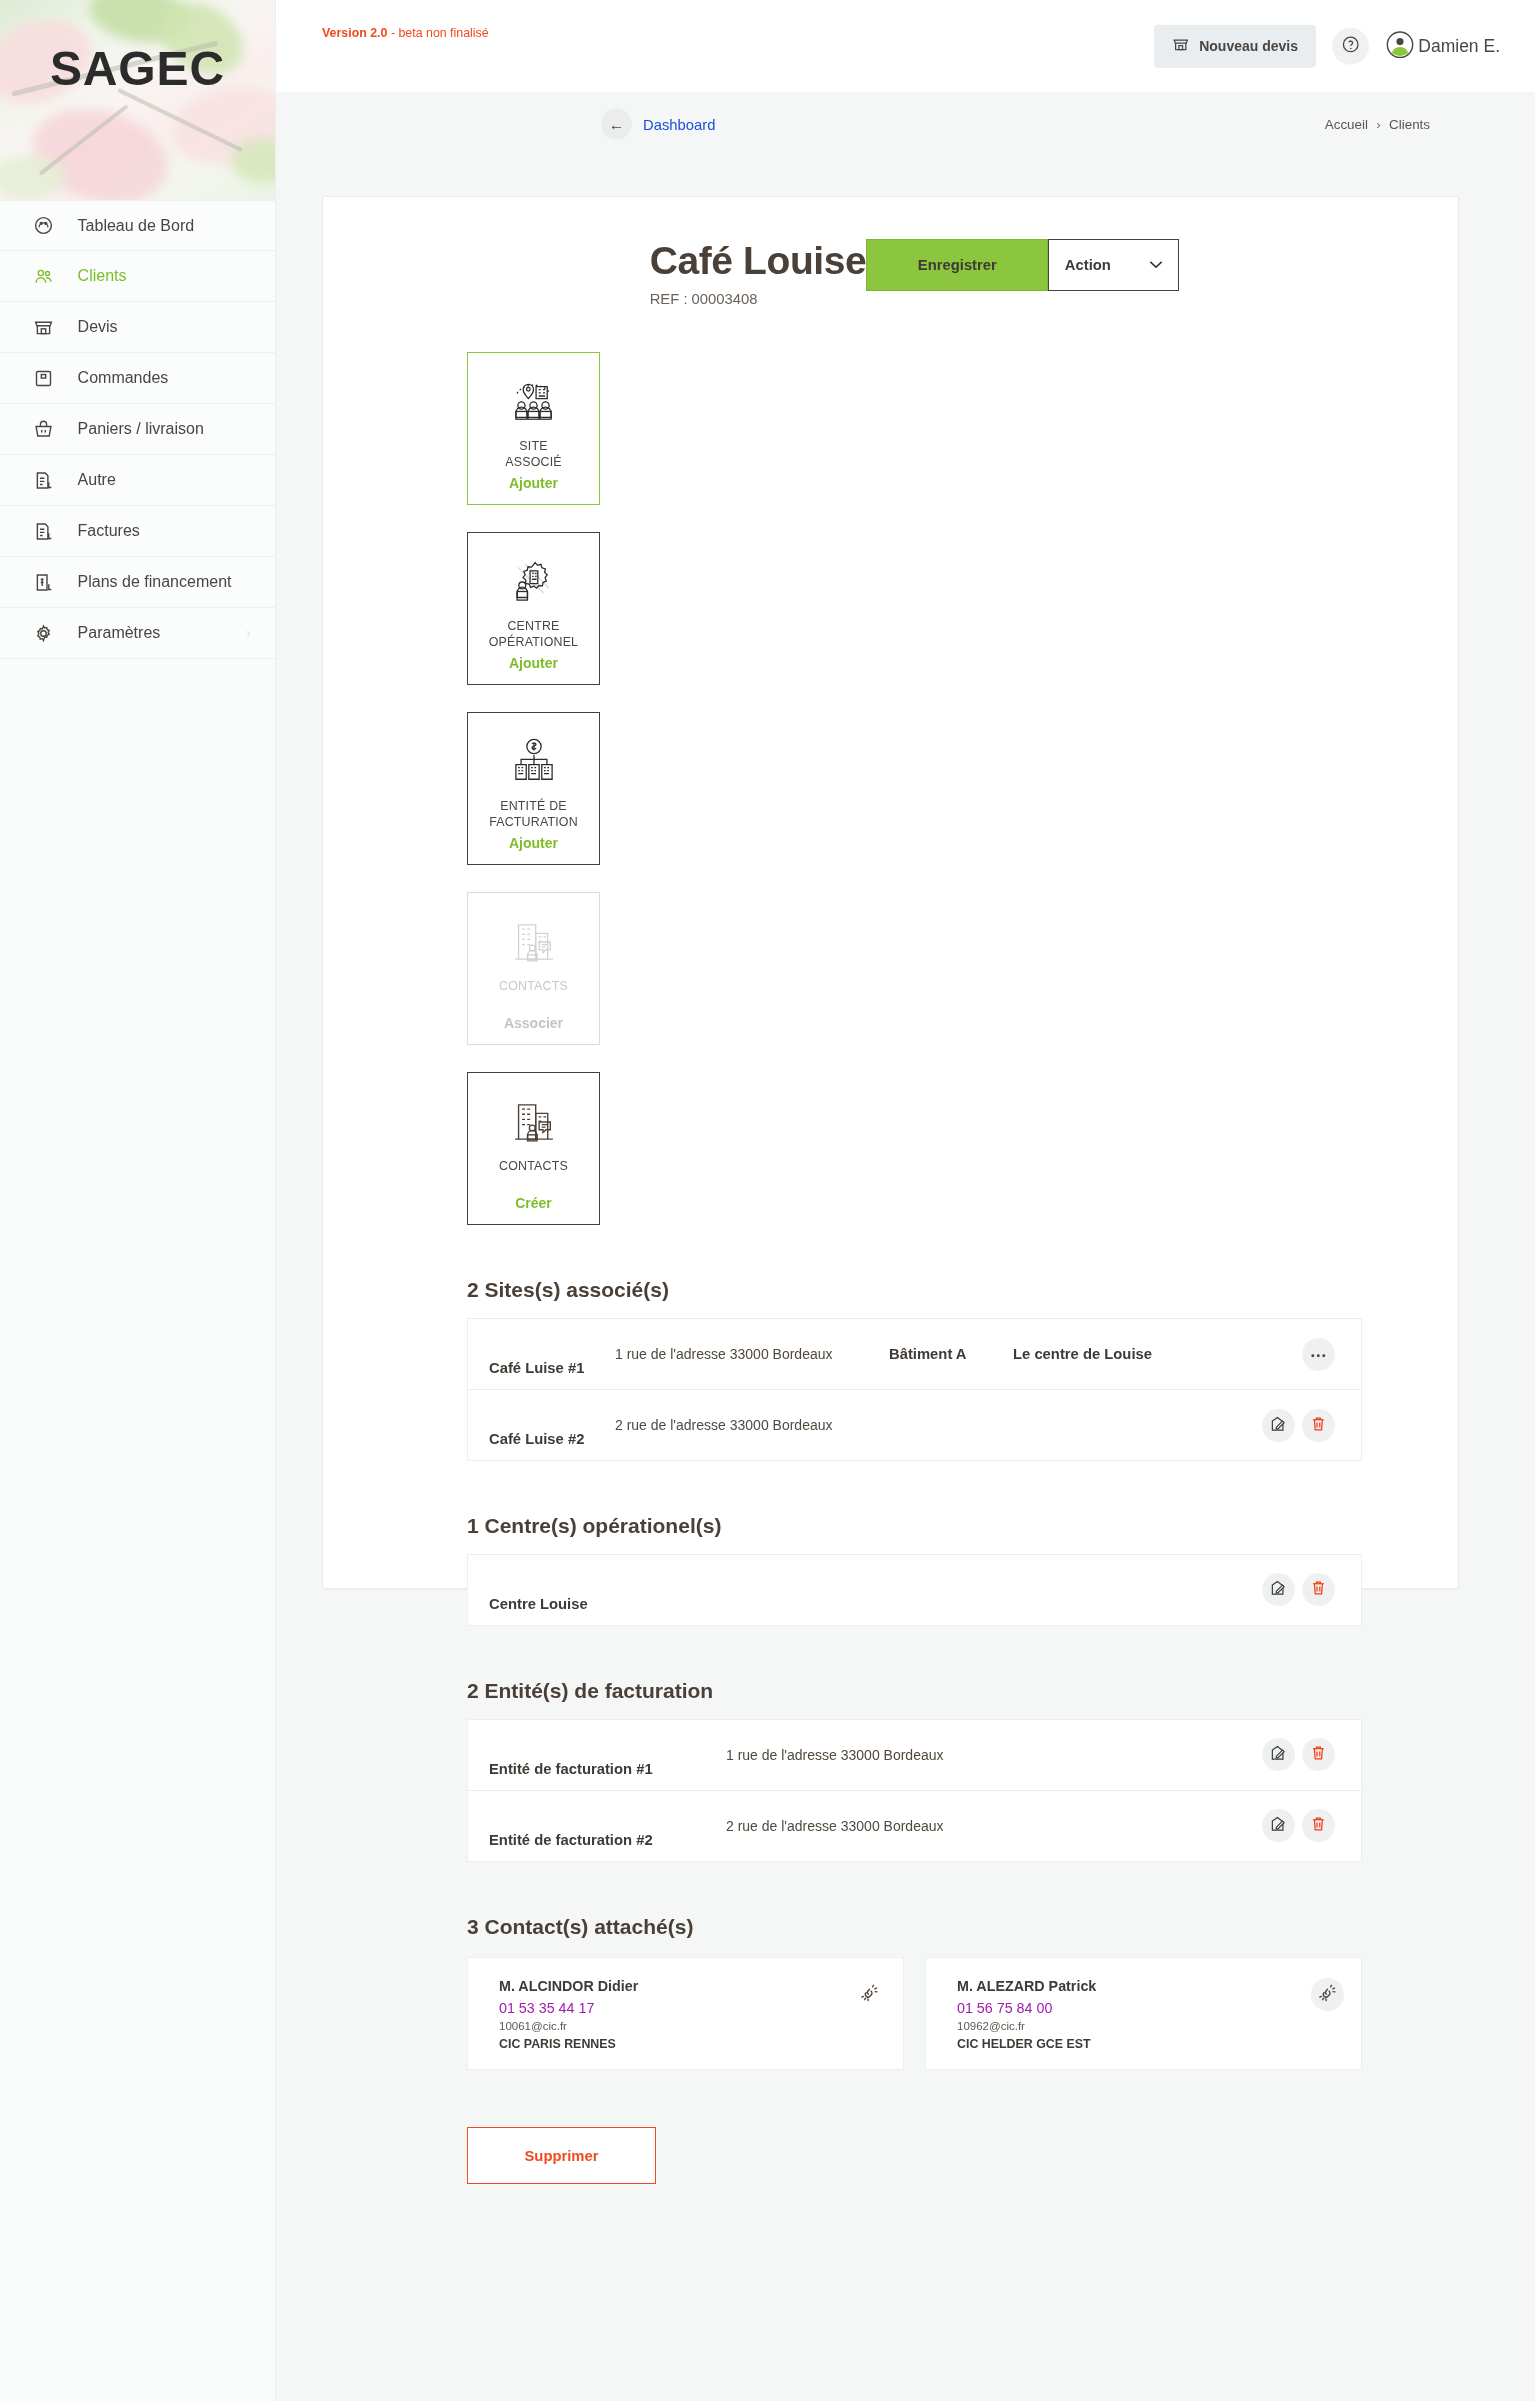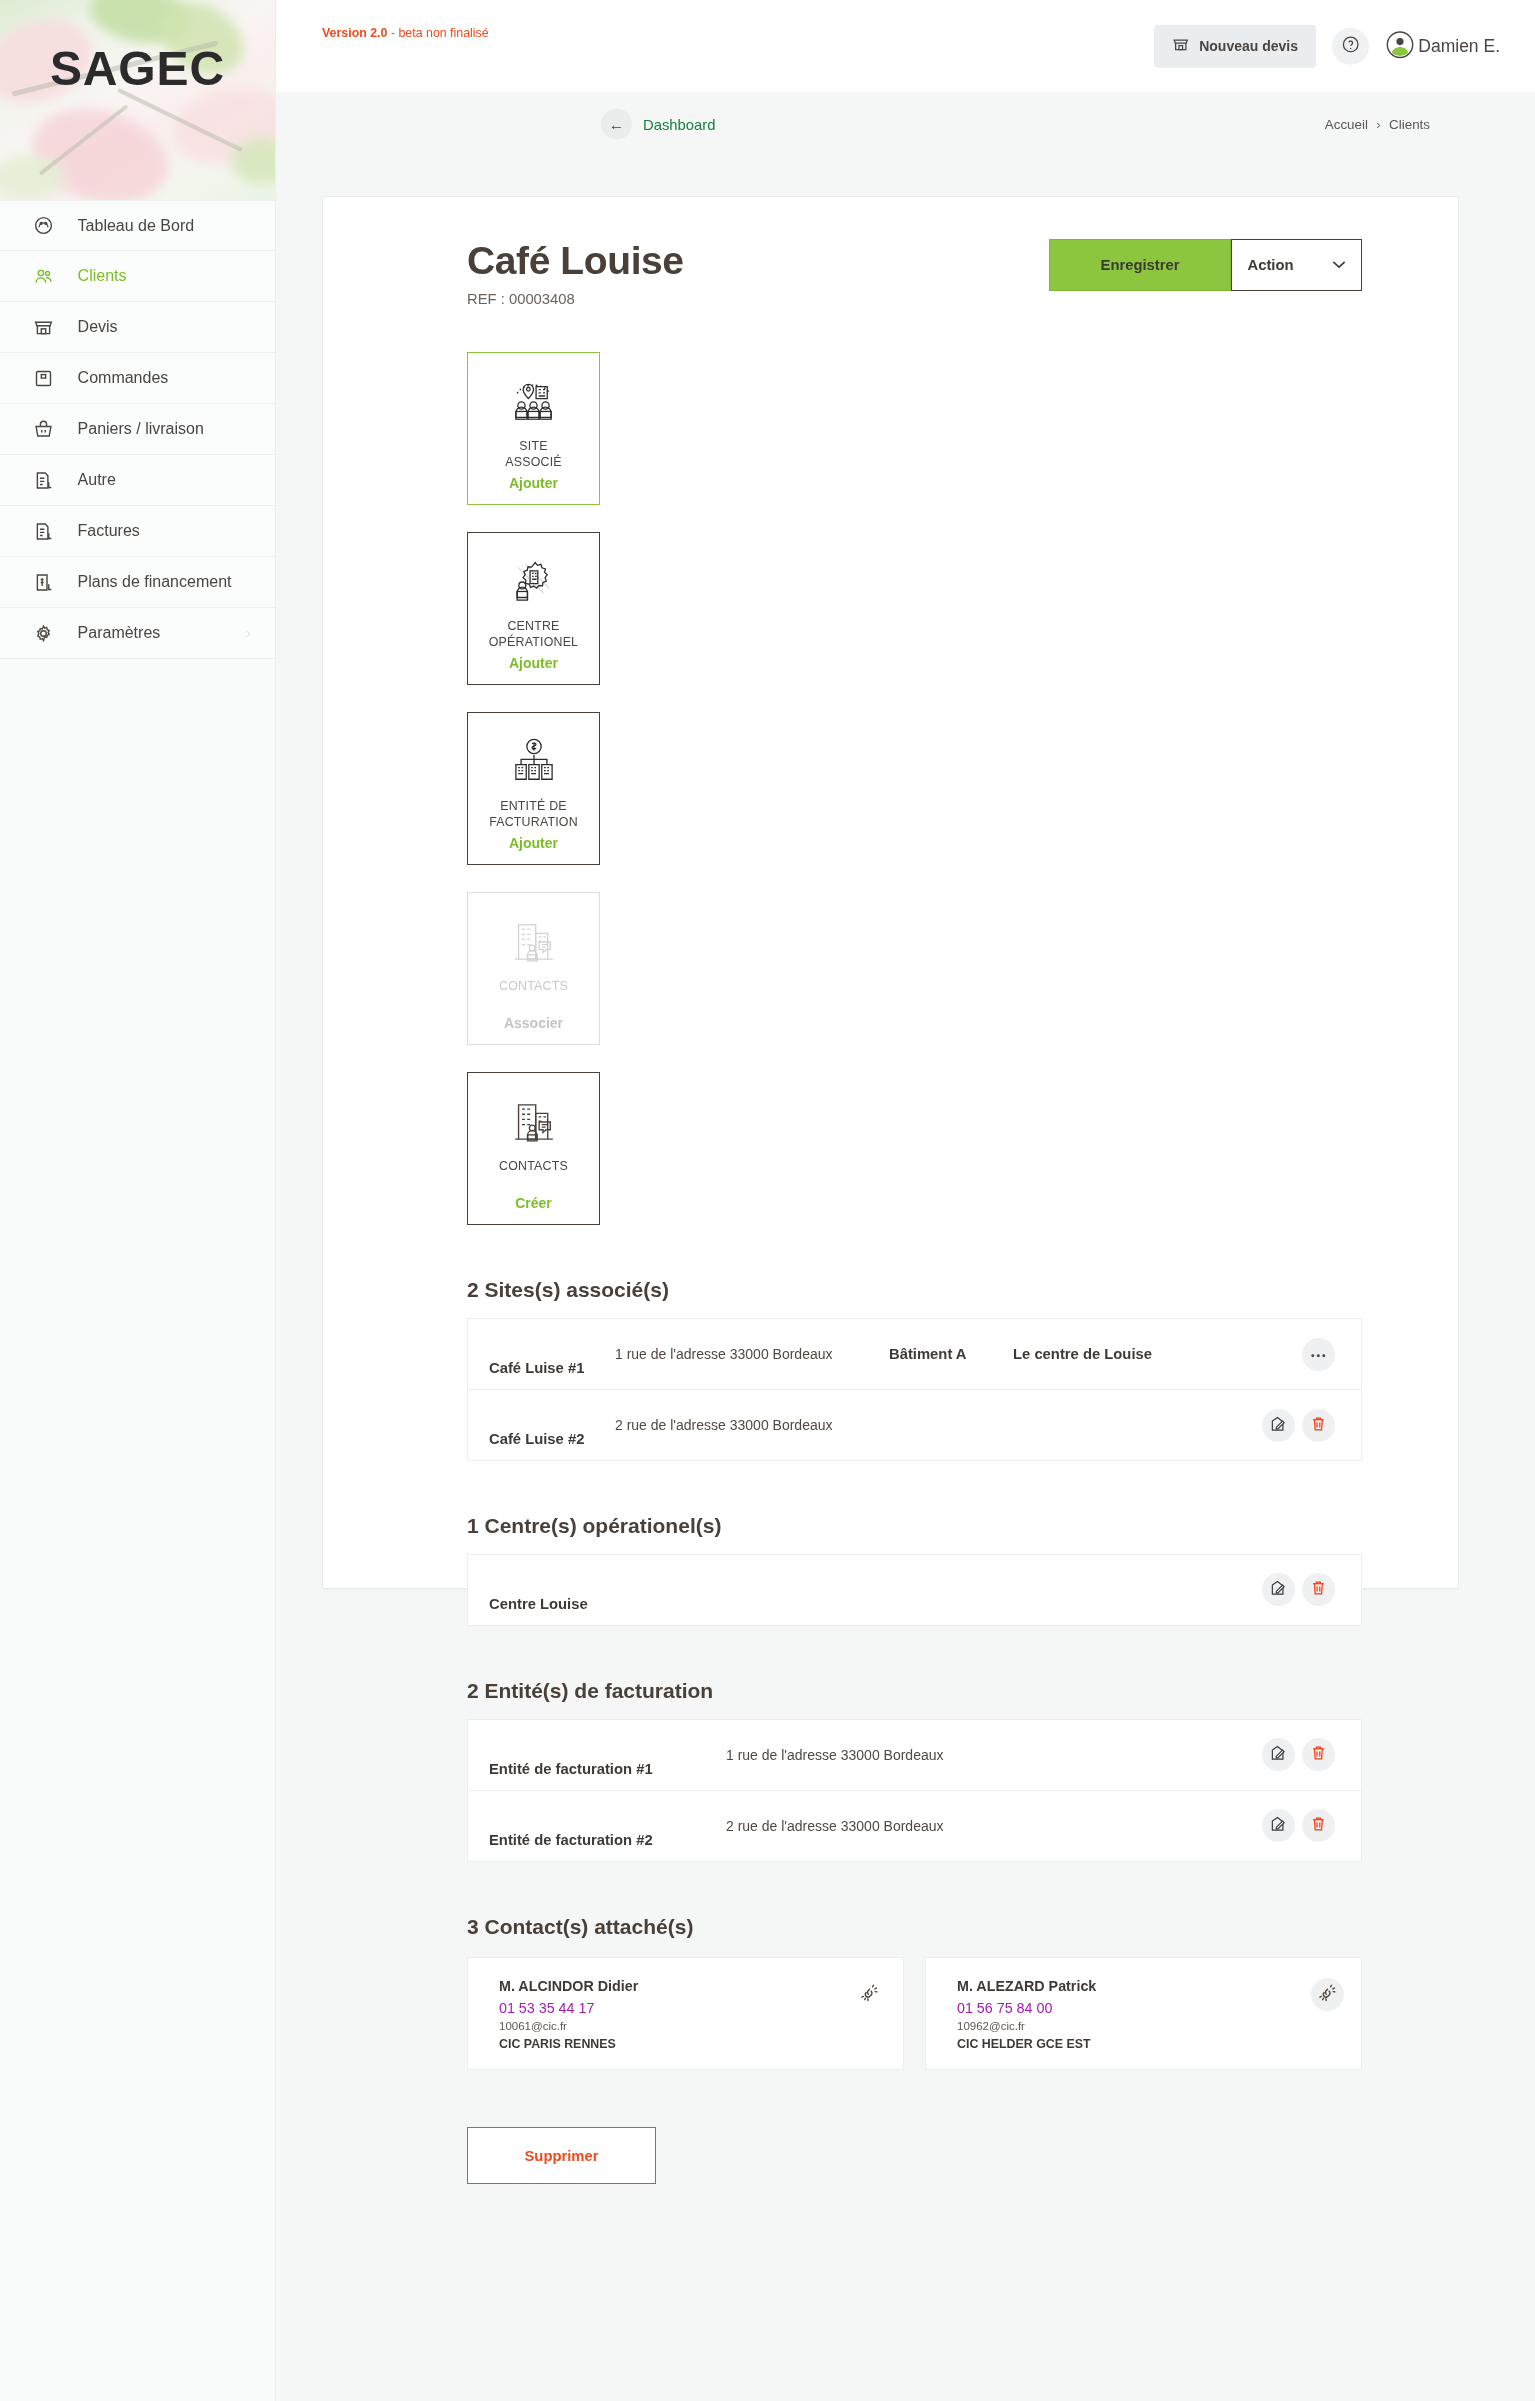--- a/index.html
+++ b/index.html
@@ -102,41 +102,41 @@
   }
   #back-group {
     position: absolute; left: 325px; top: 50%; transform: translateY(-50%);
     display: flex; align-items: center; gap: 11px; cursor: pointer;
   }
   #back-btn {
     width: 31px; height: 31px; border-radius: 50%;
     background: #ebeded; display:flex; align-items:center; justify-content:center;
     font-size: 15.7px; color: #4a4540;
   }
-  #back-label { font-size: 14.8px; color: #15803d; }
+  #back-label { font-size: 14.8px; color: #1d4ed8; }
   #crumbs {
     position: absolute; right: 105px; top: 50%; transform: translateY(-50%);
     font-size: 13.4px; color: #5c5650;
   }
   #crumbs .sep { margin: 0 4.6px; color:#7a746e; }
 
   
   #card {
     position: absolute;
     left: 322px; top: 196px;
     width: 1137px; height: 1393px;
     background: #ffffff;
     border: 0.9px solid #e7ebef;
     border-radius: 2.8px;
     box-shadow: 0 0.9px 1.8px rgba(0,0,0,.03);
   }
   #inner { position: absolute; left: 144px; top: 42px; width: 895px; }
 
   
-  #title-row { display:flex; align-items:flex-start; justify-content:space-between; }
+  #title-row { display:flex; align-items:flex-start; justify-content:center; }
   #page-title { font-size: 39px; font-weight: 700; color: #4a4038; letter-spacing:-0.4px;}
   #page-ref { font-size: 14.8px; color: #6a625b; margin-top: 8.3px; }
   #title-actions { display:flex; }
   #btn-enregistrer {
     background: #8cc63e; border: 0.9px solid #7eb636;
     color: #3c3a34; font-weight: 700; font-size: 14.8px;
     font-family: inherit;
     width: 182px; height: 52px;
     cursor: pointer;
   }

